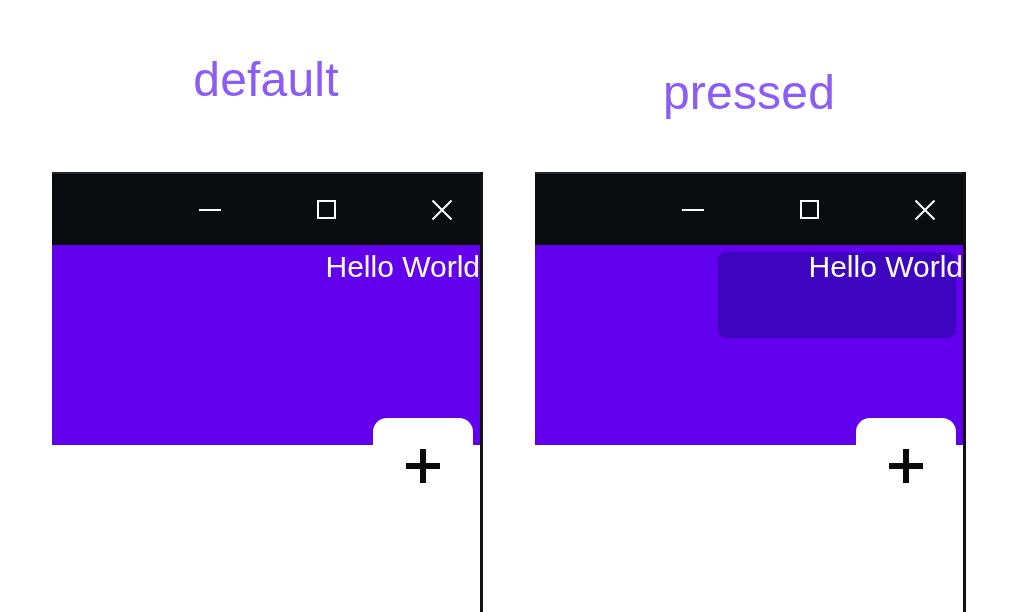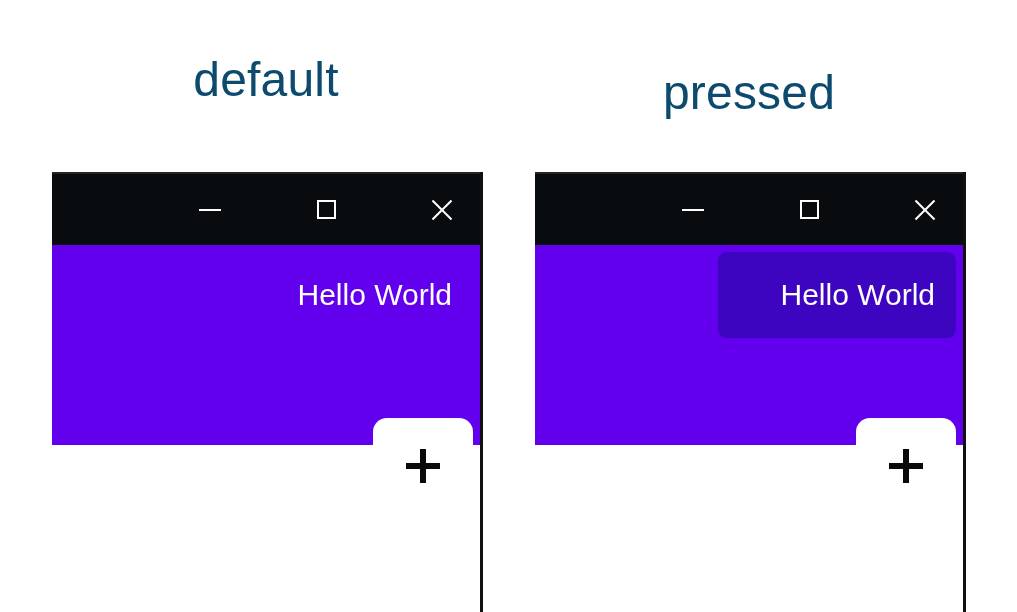--- a/index.html
+++ b/index.html
@@ -19,21 +19,21 @@
     position: absolute;
     inset: 0;
   }
 
   
   .caption {
     position: absolute;
     font-family: "Liberation Sans", sans-serif;
     font-size: 48px;
     font-weight: 400;
-    color: #0c4a6e;
+    color: #8b5cf6;
     letter-spacing: 0.2px;
     white-space: nowrap;
     text-align: center;
     line-height: 1;
   }
   .caption-default { left: 52px;  top: 56px; width: 428px; }
   .caption-pressed { left: 535px; top: 69px; width: 428px; }
 
   
   .window {
@@ -136,23 +136,21 @@
   }
 
   
   .hello-row {
     position: absolute;
     left: 0;
     top: 7px;
     width: 428px;
     height: 86px;
     display: flex;
-    align-items: center;
     justify-content: flex-end;
-    padding-right: 28px;
     box-sizing: border-box;
   }
   .hello-text {
     font-family: "Liberation Sans", sans-serif;
     font-size: 30px;
     font-weight: 400;
     color: #ffffff;
     line-height: 1;
     white-space: nowrap;
   }

